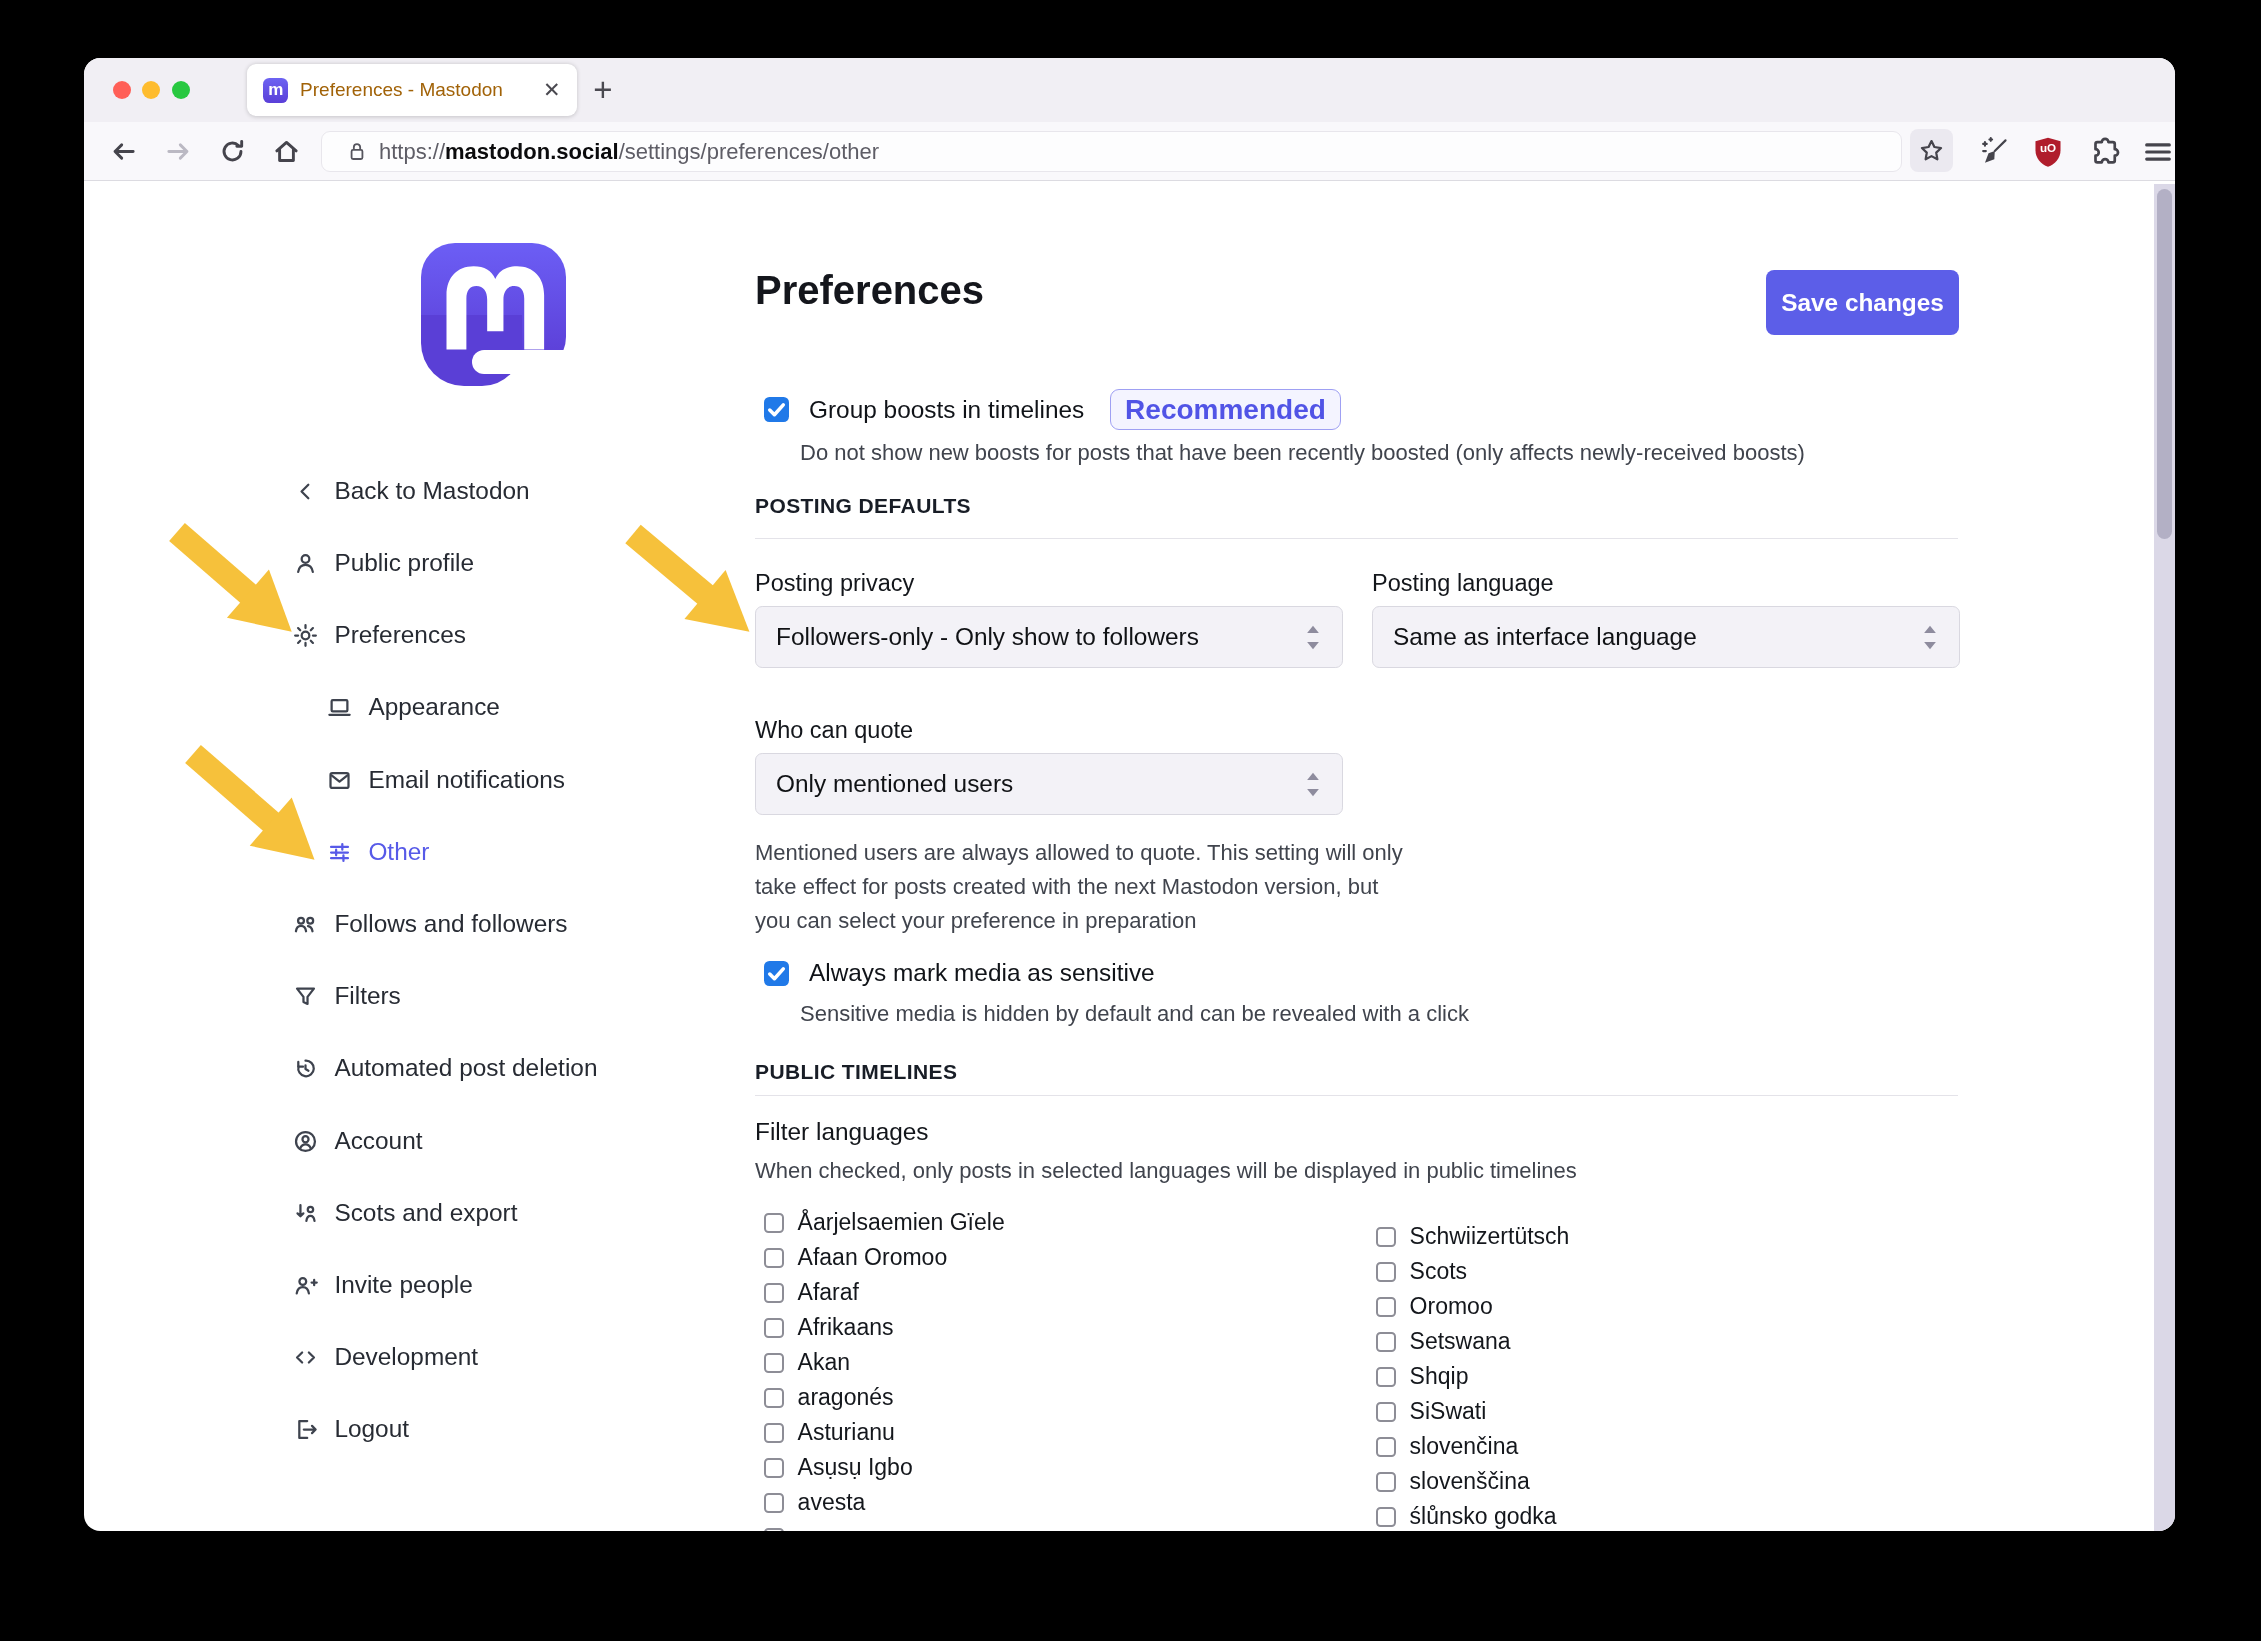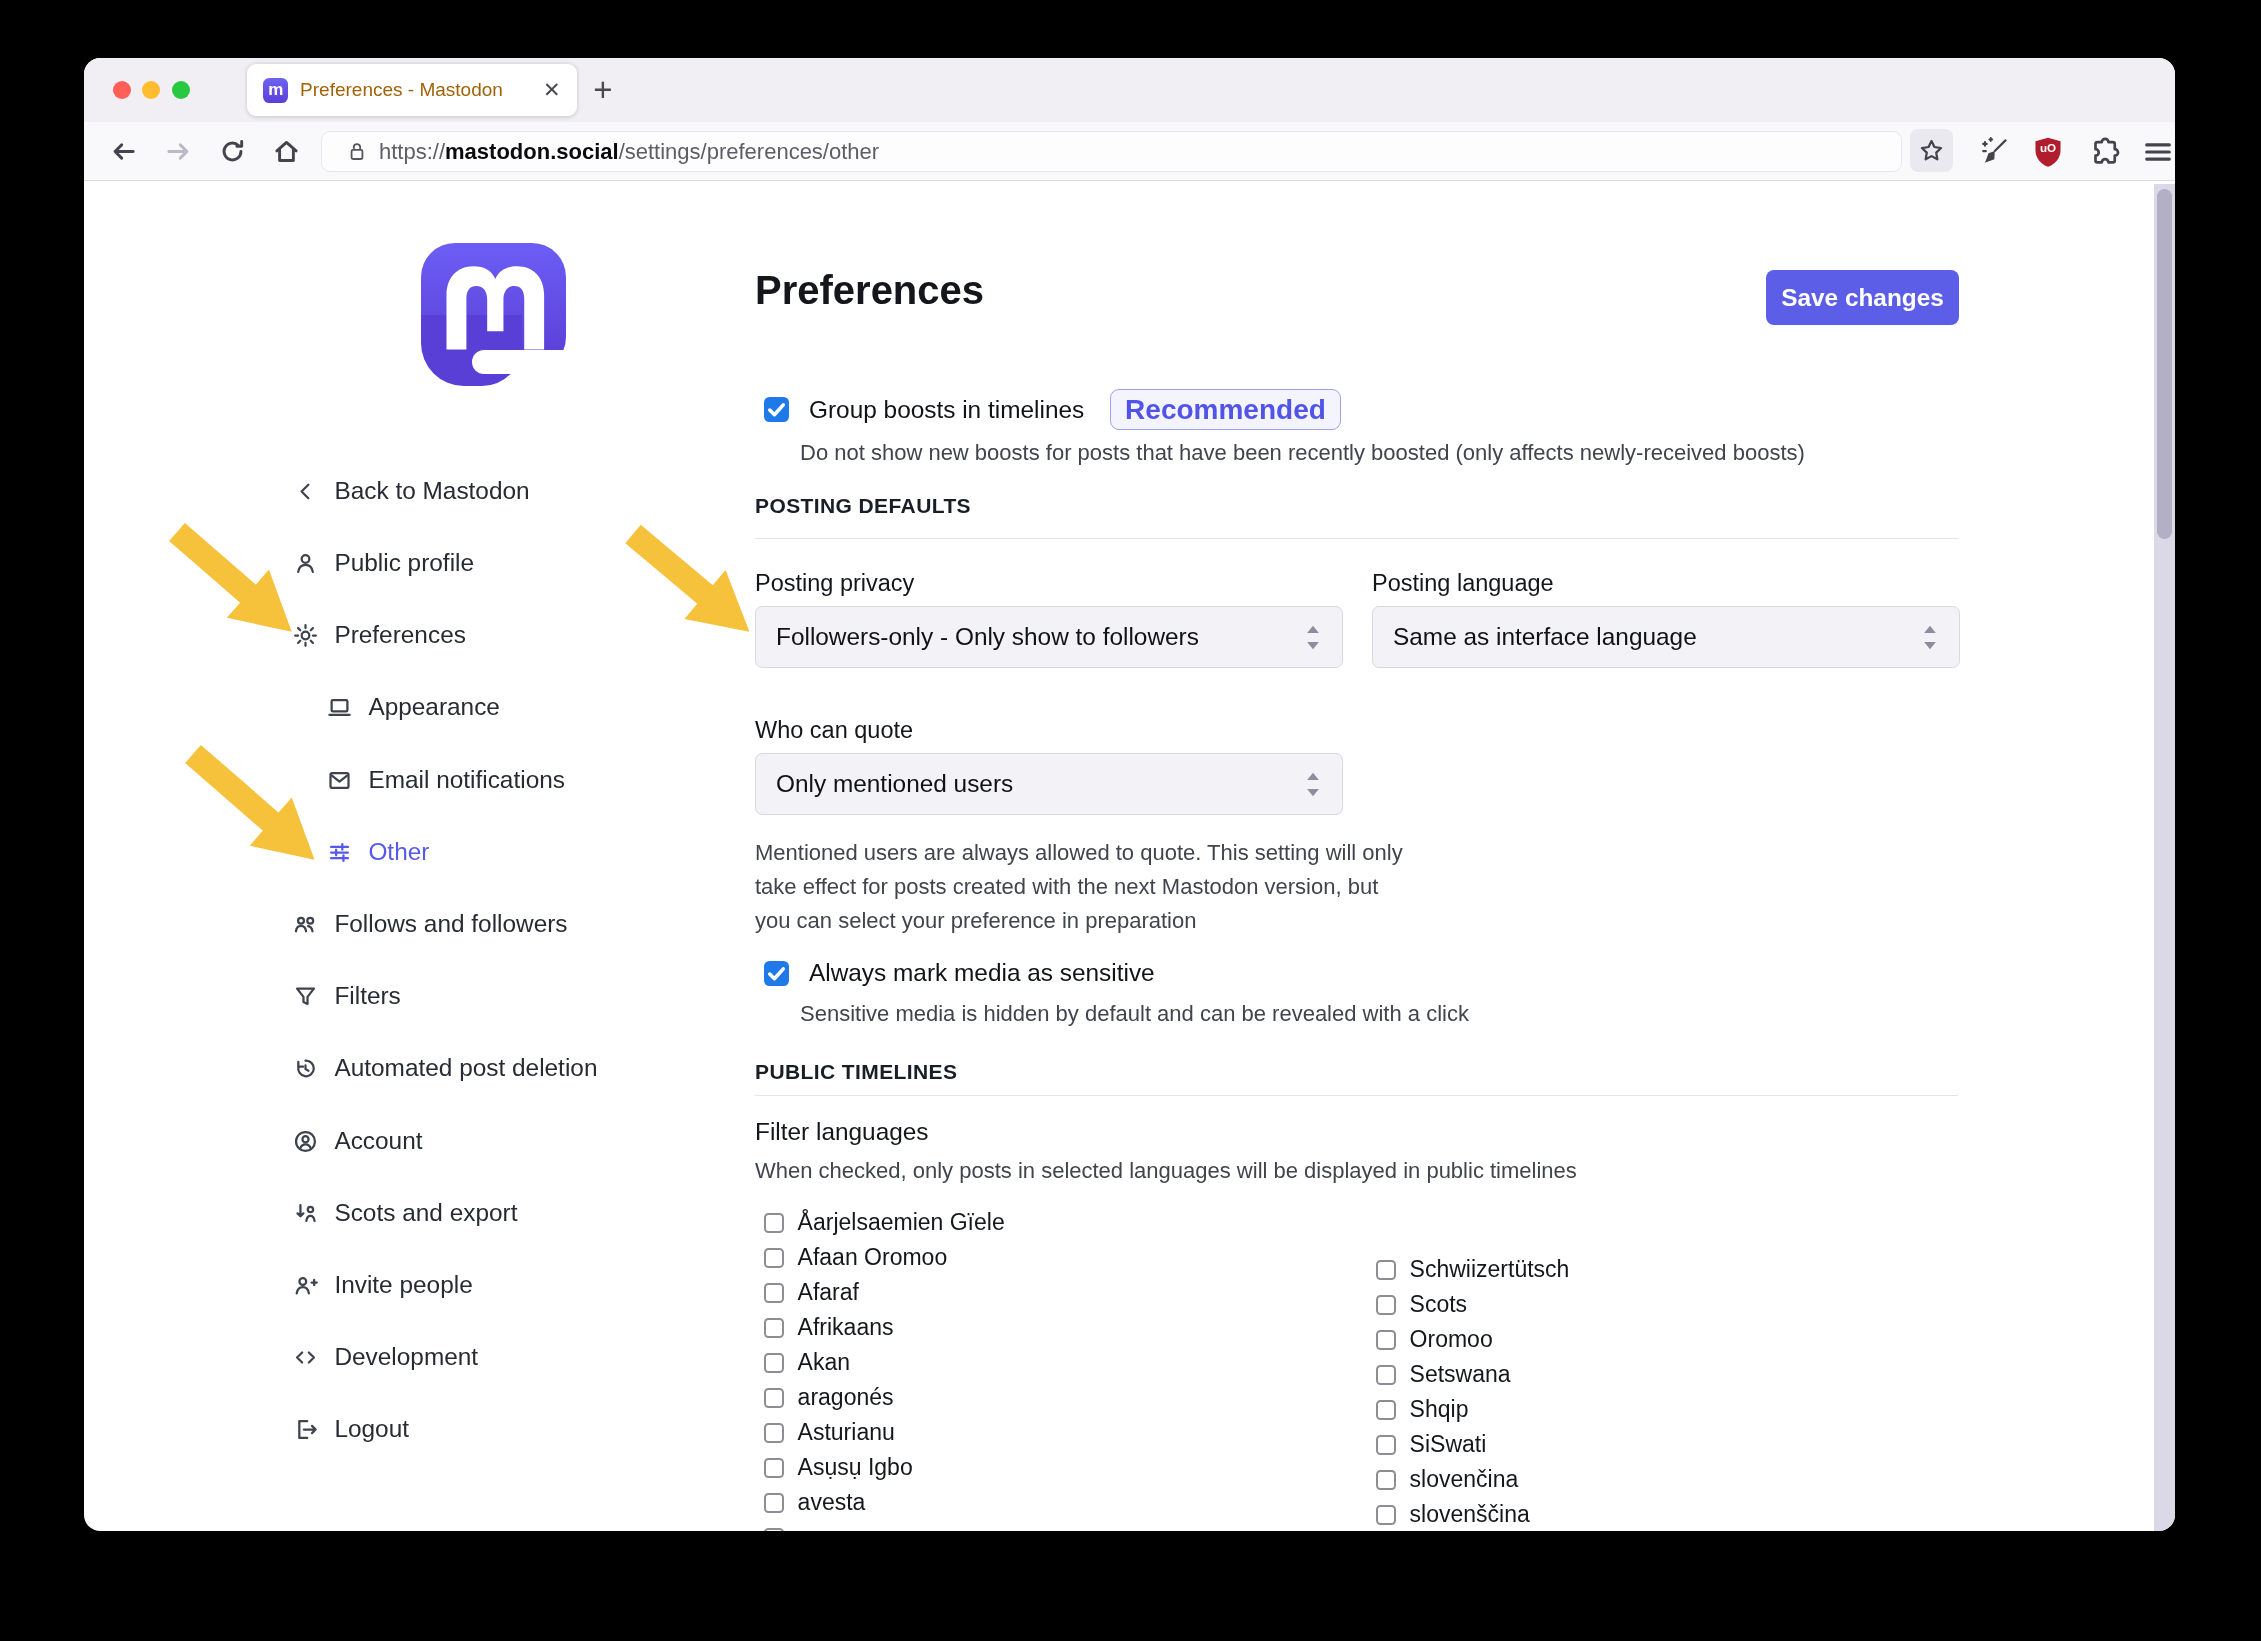--- a/index.html
+++ b/index.html
@@ -54,21 +54,21 @@
   .logo-m{position:absolute;left:18px;top:16.3px;width:109px;height:94px;}
   .nav-item{position:absolute;display:flex;align-items:center;gap:15.4px;height:36px;
     font-size:24.4px;color:#272b33;white-space:nowrap;}
   .nav-item .nicon{width:27px;height:27px;flex:0 0 auto;}
   .nicon svg{width:27px;height:27px;fill:none;stroke:#3e434e;stroke-width:2;
     stroke-linecap:round;stroke-linejoin:round;}
   .nav-item.active{color:#575ae8;}
   .nav-item.active .nicon svg{stroke:#575ae8;}
   
   .h1{position:absolute;left:671px;top:210px;font-size:40px;font-weight:bold;color:#14161c;}
-  .save-btn{position:absolute;left:1682px;top:212px;width:193px;height:55px;border-radius:8.1px;
+  .save-btn{position:absolute;left:1682px;top:212px;width:193px;height:65px;border-radius:8.1px;
     background:#5c5ee8;color:#fff;font-size:24.4px;font-weight:bold;display:flex;
     align-items:center;justify-content:center;}
   .check-row{position:absolute;display:flex;align-items:center;gap:20px;}
   .checkbox{width:25px;height:25px;border-radius:5.4px;background:#2079e8;flex:0 0 auto;position:relative;}
   .checkbox svg{position:absolute;inset:0;width:25px;height:25px;fill:none;stroke:#fff;
     stroke-width:3.4;stroke-linecap:round;stroke-linejoin:round;}
   .check-label{font-size:24.4px;font-weight:normal;color:#101318;}
   .badge{margin-left:5.4px;padding:3.6px 14.5px;border:1.8px solid #9fa0f3;border-radius:9px;
     color:#5154e6;background:#f4f4ff;font-size:28px;font-weight:bold;}
   .hint{position:absolute;font-size:22px;color:#40444d;line-height:34px;}
@@ -384,21 +384,21 @@
       </div>
     <div class="lang-row">
         <span class="lang-box"></span>
         <span class="lang-label">avesta</span>
       </div>
     <div class="lang-row">
         <span class="lang-box"></span>
         <span class="lang-label">aymar aru</span>
       </div>
   </div>
-  <div class="lang-col" style="left:1292px;top:1194px">
+  <div class="lang-col" style="left:1292px;top:1161px">
     <div class="lang-row">
         <span class="lang-box"></span>
         <span class="lang-label">Schwiizertütsch</span>
       </div>
     <div class="lang-row">
         <span class="lang-box"></span>
         <span class="lang-label">Scots</span>
       </div>
     <div class="lang-row">
         <span class="lang-box"></span>

